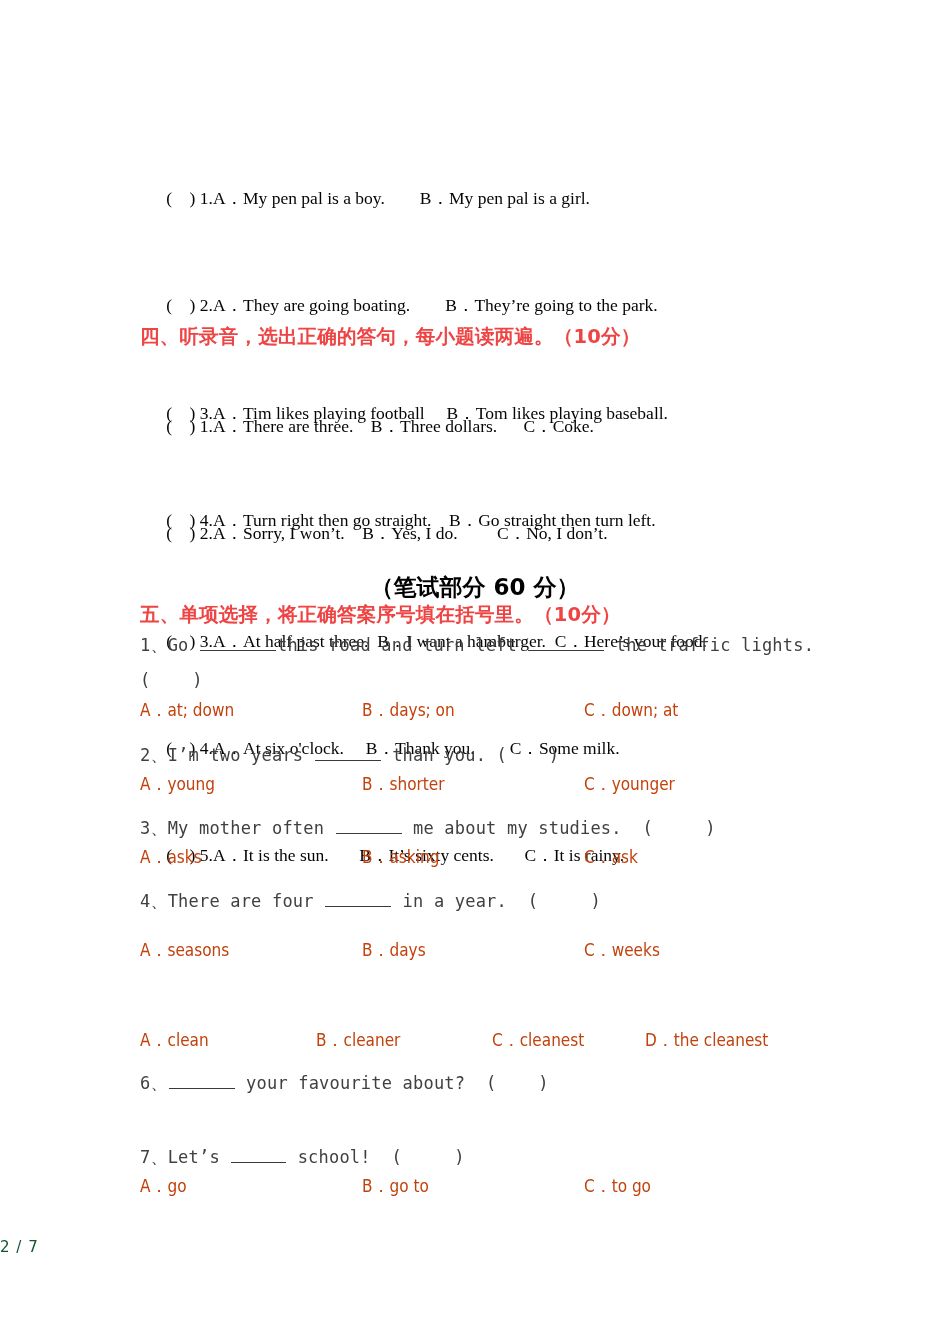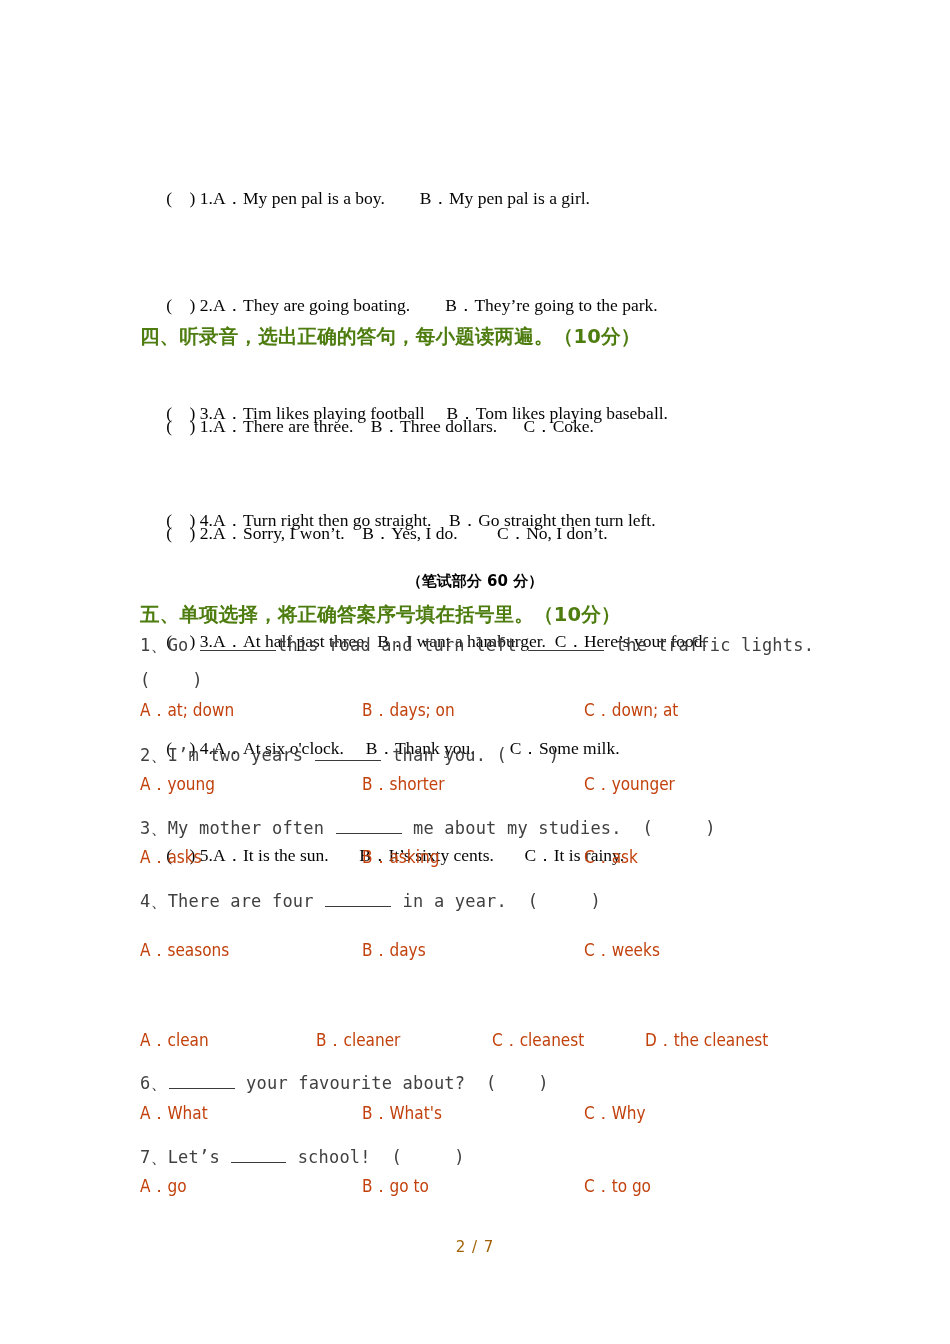--- a/index.html
+++ b/index.html
@@ -40,29 +40,29 @@
 
   
   .cn-heading {
     position: absolute;
     left: 140px;
     font-family: "DejaVu Sans", "Liberation Sans", sans-serif;
     font-size: 19.5px;
     font-weight: bold;
     letter-spacing: 0.2px;
     white-space: pre;
-    color: #4d7c0f;
+    color: #ef4444;
   }
   .cn-center {
     position: absolute;
     left: 0;
     width: 950px;
     text-align: center;
     font-family: "DejaVu Sans", "Liberation Sans", sans-serif;
-    font-size: 15px;
+    font-size: 23px;
     font-weight: bold;
     white-space: pre;
     color: #000;
   }
 
   
   .q-stem {
     position: absolute;
     left: 140px;
     width: 690px;
@@ -99,24 +99,23 @@
     position: absolute;
     top: 0;
     white-space: pre;
   }
 
   
   .page-footer {
     position: absolute;
     left: 0;
     width: 950px;
-    text-align: center;
     font-family: "DejaVu Sans", "Liberation Sans", sans-serif;
     font-size: 15px;
-    color: #a16207;
+    color: #14532d;
     letter-spacing: 1px;
   }
 </style>
 </head>
 <body>
 
 <div class="page">
 
   <div class="listen-list" style="top:145px;">
     <div class="listen-row">
@@ -186,25 +185,20 @@
   </div>
 
   <div class="opt-row" style="top:1029px;">
     <span class="opt" style="left:0px;"><span>A．</span><span>clean</span></span>
     <span class="opt" style="left:168px;margin-left:8px;"><span>B．</span><span>cleaner</span></span>
     <span class="opt" style="left:352px;"><span>C．</span><span>cleanest</span></span>
     <span class="opt" style="left:505px;"><span>D．</span><span>the cleanest</span></span>
   </div>
 
   <div class="q-stem" style="top:1066px;"><span>6、</span><span></span><span class="blank b-mid"></span><span> your favourite about?  (    )</span></div>
-  <div class="opt-row" style="top:1102px;">
-    <span class="opt" style="left:0px;"><span>A．</span><span>What</span></span>
-    <span class="opt" style="left:222px;"><span>B．</span><span>What's</span></span>
-    <span class="opt" style="left:444px;"><span>C．</span><span>Why</span></span>
-  </div>
 
   <div class="q-stem" style="top:1140px;"><span>7、</span><span>Let’s </span><span class="blank b-short"></span><span> school!  (     )</span></div>
   <div class="opt-row" style="top:1175px;">
     <span class="opt" style="left:0px;"><span>A．</span><span>go</span></span>
     <span class="opt" style="left:222px;"><span>B．</span><span>go to</span></span>
     <span class="opt" style="left:444px;"><span>C．</span><span>to go</span></span>
   </div>
 
   <div class="page-footer" style="top:1238px;">2 / 7</div>
 

